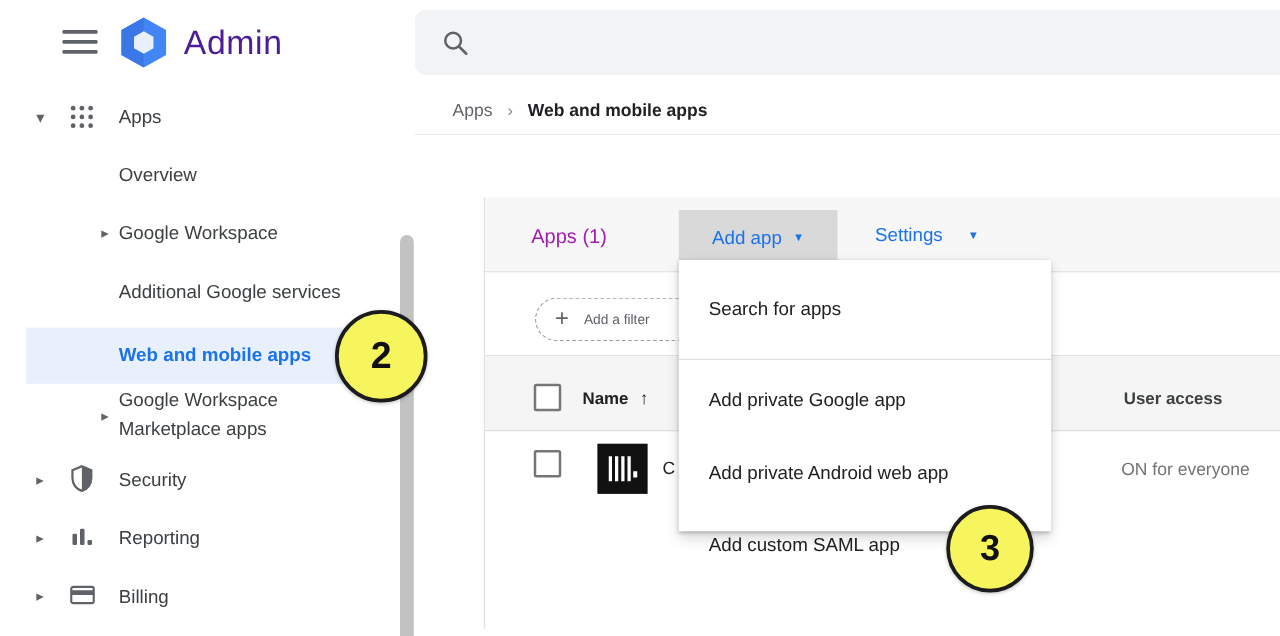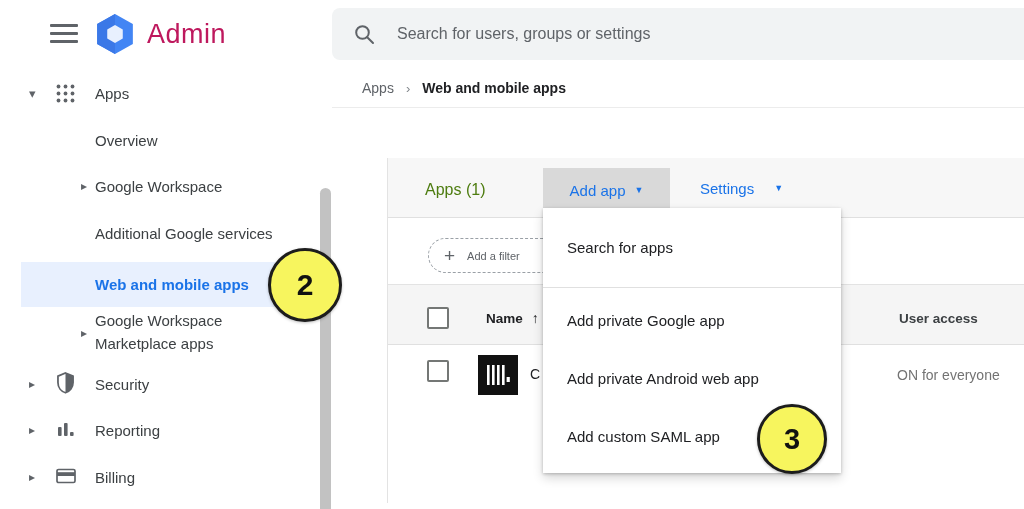--- a/index.html
+++ b/index.html
@@ -4,21 +4,21 @@
 <style>
   html,body{margin:0;padding:0;}
   body{font-family:"Liberation Sans", sans-serif; background:#fff;}
   .screen{position:relative;width:1024px;height:509px;background:#fff;overflow:hidden;}
   .abs{position:absolute;}
 
   
   .hamburger{left:50px;top:24px;width:28px;height:19px;display:flex;flex-direction:column;justify-content:space-between;cursor:pointer;}
   .hamburger span{display:block;height:3px;background:#5f6368;border-radius:1px;}
   .logo{left:94px;top:13px;display:flex;align-items:center;gap:11px;}
-  .logo-text{font-size:27px;color:#be185d;letter-spacing:0.5px;}
+  .logo-text{font-size:27px;color:#4c1d95;letter-spacing:0.5px;}
   .search-bar{left:332px;top:8px;width:700px;height:52px;background:#f1f3f4;border-radius:8px;display:flex;align-items:center;padding-left:22px;gap:22px;box-sizing:border-box;}
   .search-ph{font-size:16px;color:#5f6368;}
 
   
   .breadcrumb{left:362px;top:80px;display:flex;align-items:center;gap:12px;font-size:14px;}
   .bc-parent{color:#5f6368;}
   .bc-sep{color:#80868b;font-size:13px;}
   .bc-current{color:#202124;font-weight:700;}
   .bc-divider{left:332px;top:107px;width:692px;height:1px;background:#ececec;}
 
@@ -26,44 +26,44 @@
   .side-label{font-size:15px;color:#3c4043;white-space:nowrap;}
   .caret{color:#5f6368;font-size:12px;line-height:1;}
   .active-row{left:21px;top:262px;width:299px;height:45px;background:#e8f0fe;display:flex;align-items:center;padding-left:74px;box-sizing:border-box;}
   .active-row .side-label{color:#1a73e8;font-weight:700;}
   .two-line{line-height:23px;}
   .scrollbar{left:320px;top:188px;width:11px;height:321px;background:#c2c2c2;border-radius:6px 6px 0 0;}
 
   
   .card-border{left:387px;top:158px;width:1px;height:345px;background:#e3e3e3;}
   .toolbar{left:388px;top:158px;width:636px;height:60px;background:#f7f7f7;border-bottom:1px solid #e0e0e0;box-sizing:border-box;}
-  .apps-count{left:425px;top:181px;font-size:16px;color:#4d7c0f;}
+  .apps-count{left:425px;top:181px;font-size:16px;color:#a21caf;}
   .btn-addapp{left:543px;top:168px;width:127px;height:44px;background:#d9d9d9;display:flex;align-items:center;justify-content:center;gap:9px;cursor:pointer;}
   .btn-blue-label{color:#1a73e8;font-size:15px;font-weight:500;}
   .btn-caret{color:#1a73e8;font-size:9px;line-height:1;}
   .btn-settings{left:700px;top:180px;display:flex;align-items:center;gap:20px;cursor:pointer;}
 
   .filter-row{left:388px;top:218px;width:636px;height:67px;background:#fff;border-bottom:1px solid #e3e3e3;box-sizing:border-box;}
   .filter-chip{left:428px;top:238px;width:162px;height:35px;border:1px dashed #9aa0a6;border-radius:18px;display:flex;align-items:center;gap:12px;padding-left:15px;box-sizing:border-box;color:#5f6368;overflow:hidden;cursor:pointer;}
   .chip-plus{font-size:19px;color:#5f6368;line-height:1;}
   .chip-label{font-size:11px;white-space:nowrap;}
 
   .table-header{left:388px;top:285px;width:636px;height:60px;background:#f5f5f5;border-bottom:1px solid #e0e0e0;box-sizing:border-box;}
   .checkbox{width:18px;height:18px;border:2px solid #747775;border-radius:2px;background:#fff;cursor:pointer;}
   .cb1{left:427px;top:307px;}
   .cb2{left:427px;top:360px;}
-  .col-name{left:466px;top:310px;display:flex;gap:9px;align-items:center;font-size:13.5px;font-weight:700;color:#202124;margin-left:20px;}
+  .col-name{left:466px;top:310px;display:flex;gap:9px;align-items:center;font-size:13.5px;font-weight:700;color:#202124;}
   .sort-arrow{font-size:14px;font-weight:400;}
   .col-access{left:899px;top:311px;font-size:13.5px;font-weight:700;color:#3c4043;}
   .app-icon{left:478px;top:355px;width:40px;height:40px;background:#111;display:block;}
   .cell-name{left:530px;top:366px;font-size:14px;color:#202124;}
   .cell-access{left:897px;top:367px;font-size:14px;color:#737373;}
 
   
-  .menu{left:543px;top:208px;width:298px;height:265px;background:#fff;box-shadow:0 1px 3px rgba(0,0,0,0.22), 0 5px 10px rgba(0,0,0,0.16);z-index:5;box-sizing:border-box;}
+  .menu{left:543px;top:208px;width:298px;height:217px;background:#fff;box-shadow:0 1px 3px rgba(0,0,0,0.22), 0 5px 10px rgba(0,0,0,0.16);z-index:5;box-sizing:border-box;}
   .menu-item{display:flex;align-items:center;padding-left:24px;font-size:15px;color:#202124;cursor:pointer;}
   .menu-item-first{height:80px;border-bottom:1px solid #e0e0e0;box-sizing:border-box;}
   .menu-item-rest{height:58px;}
   .menu-pad{height:3px;}
 
   
   .num-circle{border-radius:50%;background:#f7f55e;border:3px solid #1c1c1c;display:flex;align-items:center;justify-content:center;font-weight:700;color:#111;z-index:10;box-shadow:0 1px 3px rgba(0,0,0,0.25);}
   .c2{left:268px;top:248px;width:68px;height:68px;font-size:30px;}
   .c3{left:757px;top:404px;width:64px;height:64px;font-size:29px;}
 </style>
@@ -85,21 +85,20 @@
       <polygon points="20,11.5 27.4,15.7 27.4,24.3 20,28.5 12.6,24.3 12.6,15.7" fill="#e8f0fe"></polygon>
     </svg>
     <span class="logo-text">Admin</span>
   </div>
 
   <div class="abs search-bar">
     <svg width="21" height="21" viewBox="0 0 21 21">
       <circle cx="8.5" cy="8.5" r="6.3" fill="none" stroke="#5f6368" stroke-width="2"></circle>
       <line x1="13.2" y1="13.2" x2="19" y2="19" stroke="#5f6368" stroke-width="2" stroke-linecap="round"></line>
     </svg>
-    <span class="search-ph">Search for users, groups or settings</span>
   </div>
 
   <div class="abs breadcrumb">
     <span class="bc-parent">Apps</span>
     <span class="bc-sep">›</span>
     <span class="bc-current">Web and mobile apps</span>
   </div>
   <div class="abs bc-divider"></div>
 
   <span class="abs caret" style="left:29px;top:87px;font-size:13px;">▾</span>

